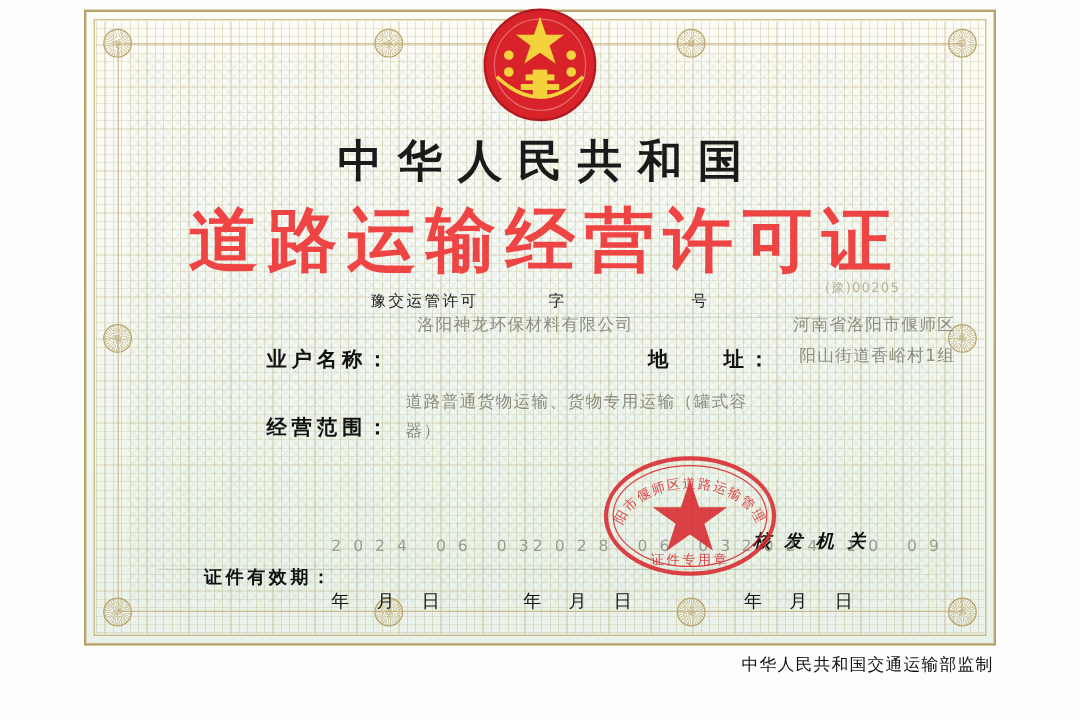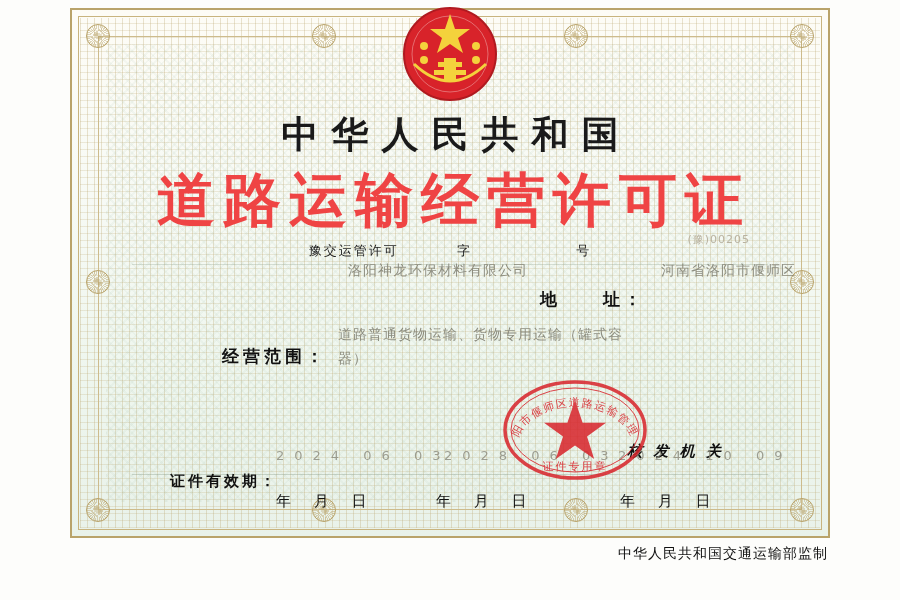--- a/index.html
+++ b/index.html
@@ -186,23 +186,25 @@
     <span>豫交运管许可</span>
     <span class="gap1"></span>
     <span>字</span>
     <span class="gap2"></span>
     <span>号</span>
   </div>
   <div class="serialno">(豫)00205</div>
 
   <div class="val v-name">洛阳神龙环保材料有限公司</div>
   <div class="val v-addr1">河南省洛阳市偃师区</div>
+  <div class="val v-addr2">阳山街道香峪村1组</div>
   <div class="val v-scope1">道路普通货物运输、货物专用运输（罐式容</div>
   <div class="val v-scope2">器）</div>
 
+  <div class="lab l-name">业户名称：</div>
   <div class="lab l-addr">地　　址：</div>
   <div class="lab l-scope">经营范围：</div>
   <div class="lab l-org">核 发 机 关</div>
   <div class="lab l-valid">证件有效期：</div>
 
   <div class="dval dv1">
     <span>2024</span>&nbsp;<span>06</span>&nbsp;<span>03</span>
   </div>
   <div class="dval dv2">
     <span>2028</span>&nbsp;<span>06</span>&nbsp;<span>03</span>

